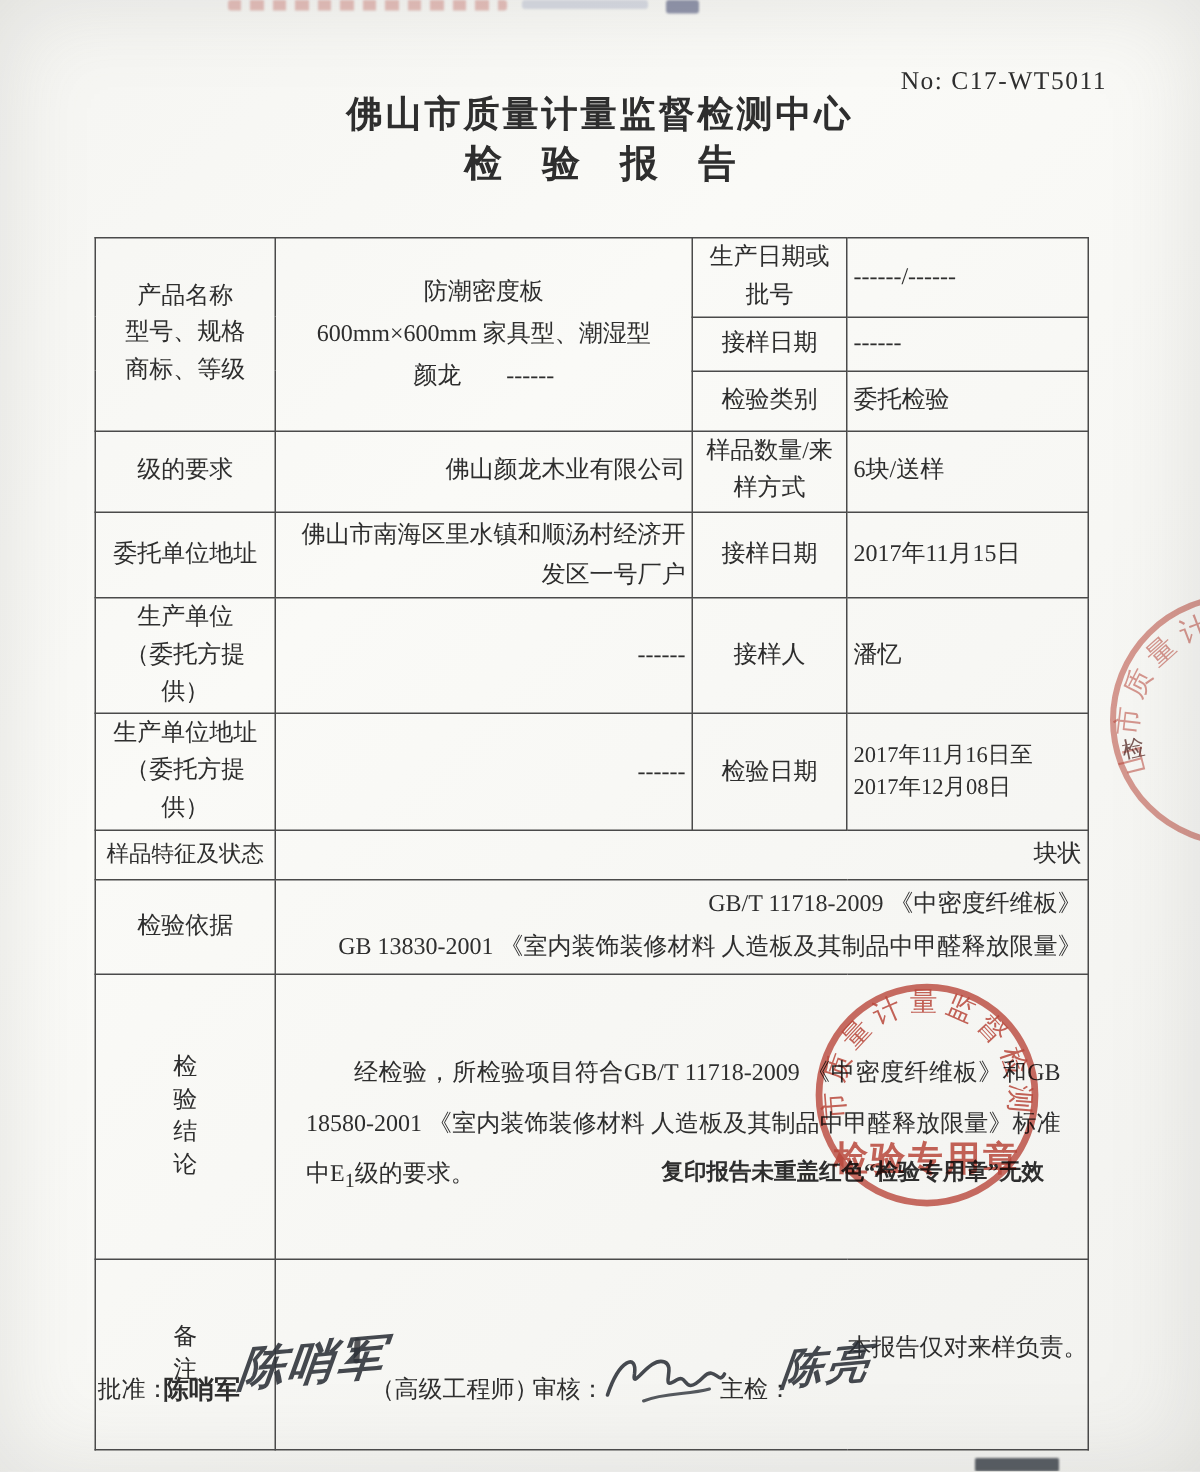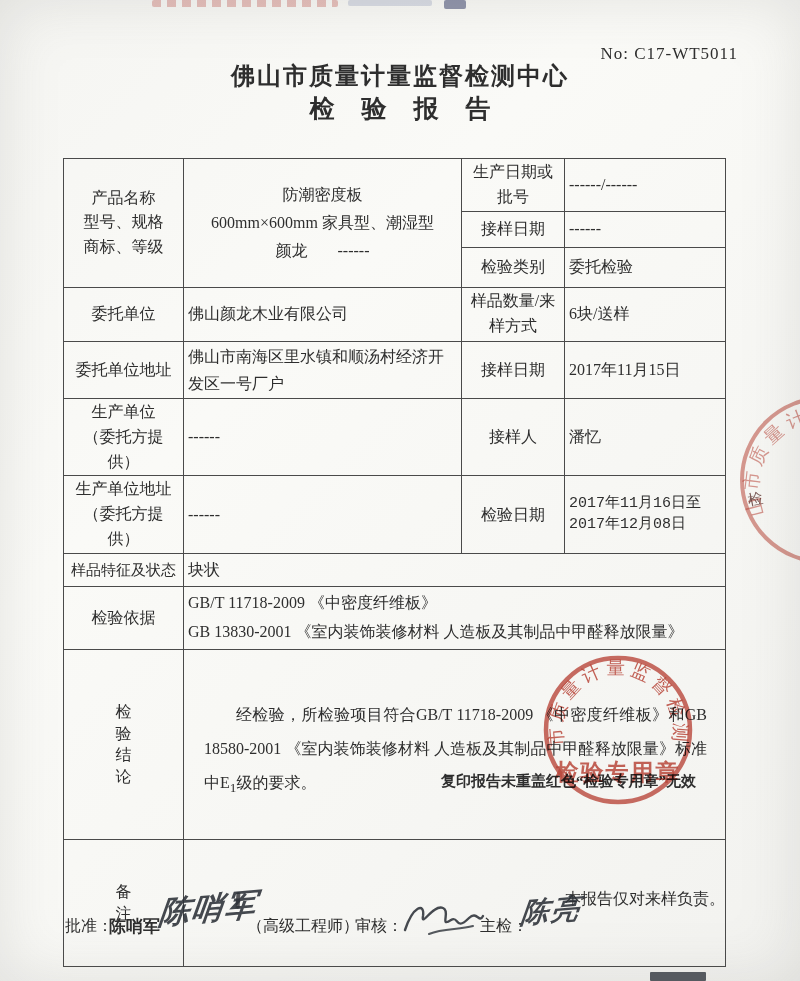--- a/index.html
+++ b/index.html
@@ -32,26 +32,26 @@
   .report-title span{letter-spacing:27px;margin-left:27px;}
   .form-row{position:absolute;top:136px;left:63px;width:662px;display:flex;
     justify-content:space-between;font-size:16px;}
   .page-info{letter-spacing:2px;}
 
   table.doc{position:absolute;top:158px;left:63px;border-collapse:collapse;table-layout:fixed;
     width:662px;font-size:16px;color:var(--ink);}
   table.doc td{border:1px solid var(--line);padding:1px 4px;vertical-align:middle;
     overflow:hidden;word-break:break-all;line-height:1.35;}
   td.lab{text-align:center;padding:1px 1px;}
-  td.val{text-align:left;padding-left:12px;}
+  td.val{text-align:right;padding-left:12px;}
   td.val-r{text-align:left;padding-left:8px;}
   .c-lines div{line-height:1.55;}
   .v-lines div{text-align:center;line-height:1.75;}
   .gap-l{display:inline-block;margin-left:30px;}
-  td.small{font-size:15px;white-space:nowrap;font-family:Liberation Mono, monospace;}
+  td.small{font-size:15px;white-space:nowrap;}
   .vert{display:flex;flex-direction:column;justify-content:space-between;
     align-items:center;height:100%;box-sizing:border-box;}
   .vert-4{padding:16px 0;}
   .vert-2{padding:22px 0;}
   td.concl-cell,td.remark-cell{vertical-align:top;position:relative;}
   .concl-p{margin:0;padding:12px 14px 0 16px;text-indent:2em;line-height:2.12;text-align:justify;}
   .remark-center{position:absolute;left:0;top:48px;width:100%;text-align:right;}
   .remark-mark{position:absolute;left:52px;top:52px;width:4px;height:17px;background:#3c3c40;
     border-radius:2px;transform:rotate(3deg);opacity:.85;filter:blur(.3px);}
   .cl-date{position:absolute;left:452px;top:737px;font-size:17px;letter-spacing:2px;z-index:2;}
@@ -126,21 +126,21 @@
     </tr>
     <tr style="height:36px">
       <td class="lab">接样日期</td>
       <td class="val-r">------</td>
     </tr>
     <tr style="height:40px">
       <td class="lab">检验类别</td>
       <td class="val-r">委托检验</td>
     </tr>
     <tr style="height:54px">
-      <td class="lab">委托单位</td>
+      <td class="lab">级的要求</td>
       <td class="val">佛山颜龙木业有限公司</td>
       <td class="lab">
         <div class="c-lines">
           <div>样品数量/来</div>
           <div>样方式</div>
         </div>
       </td>
       <td class="val-r">6块/送样</td>
     </tr>
     <tr style="height:55px">

